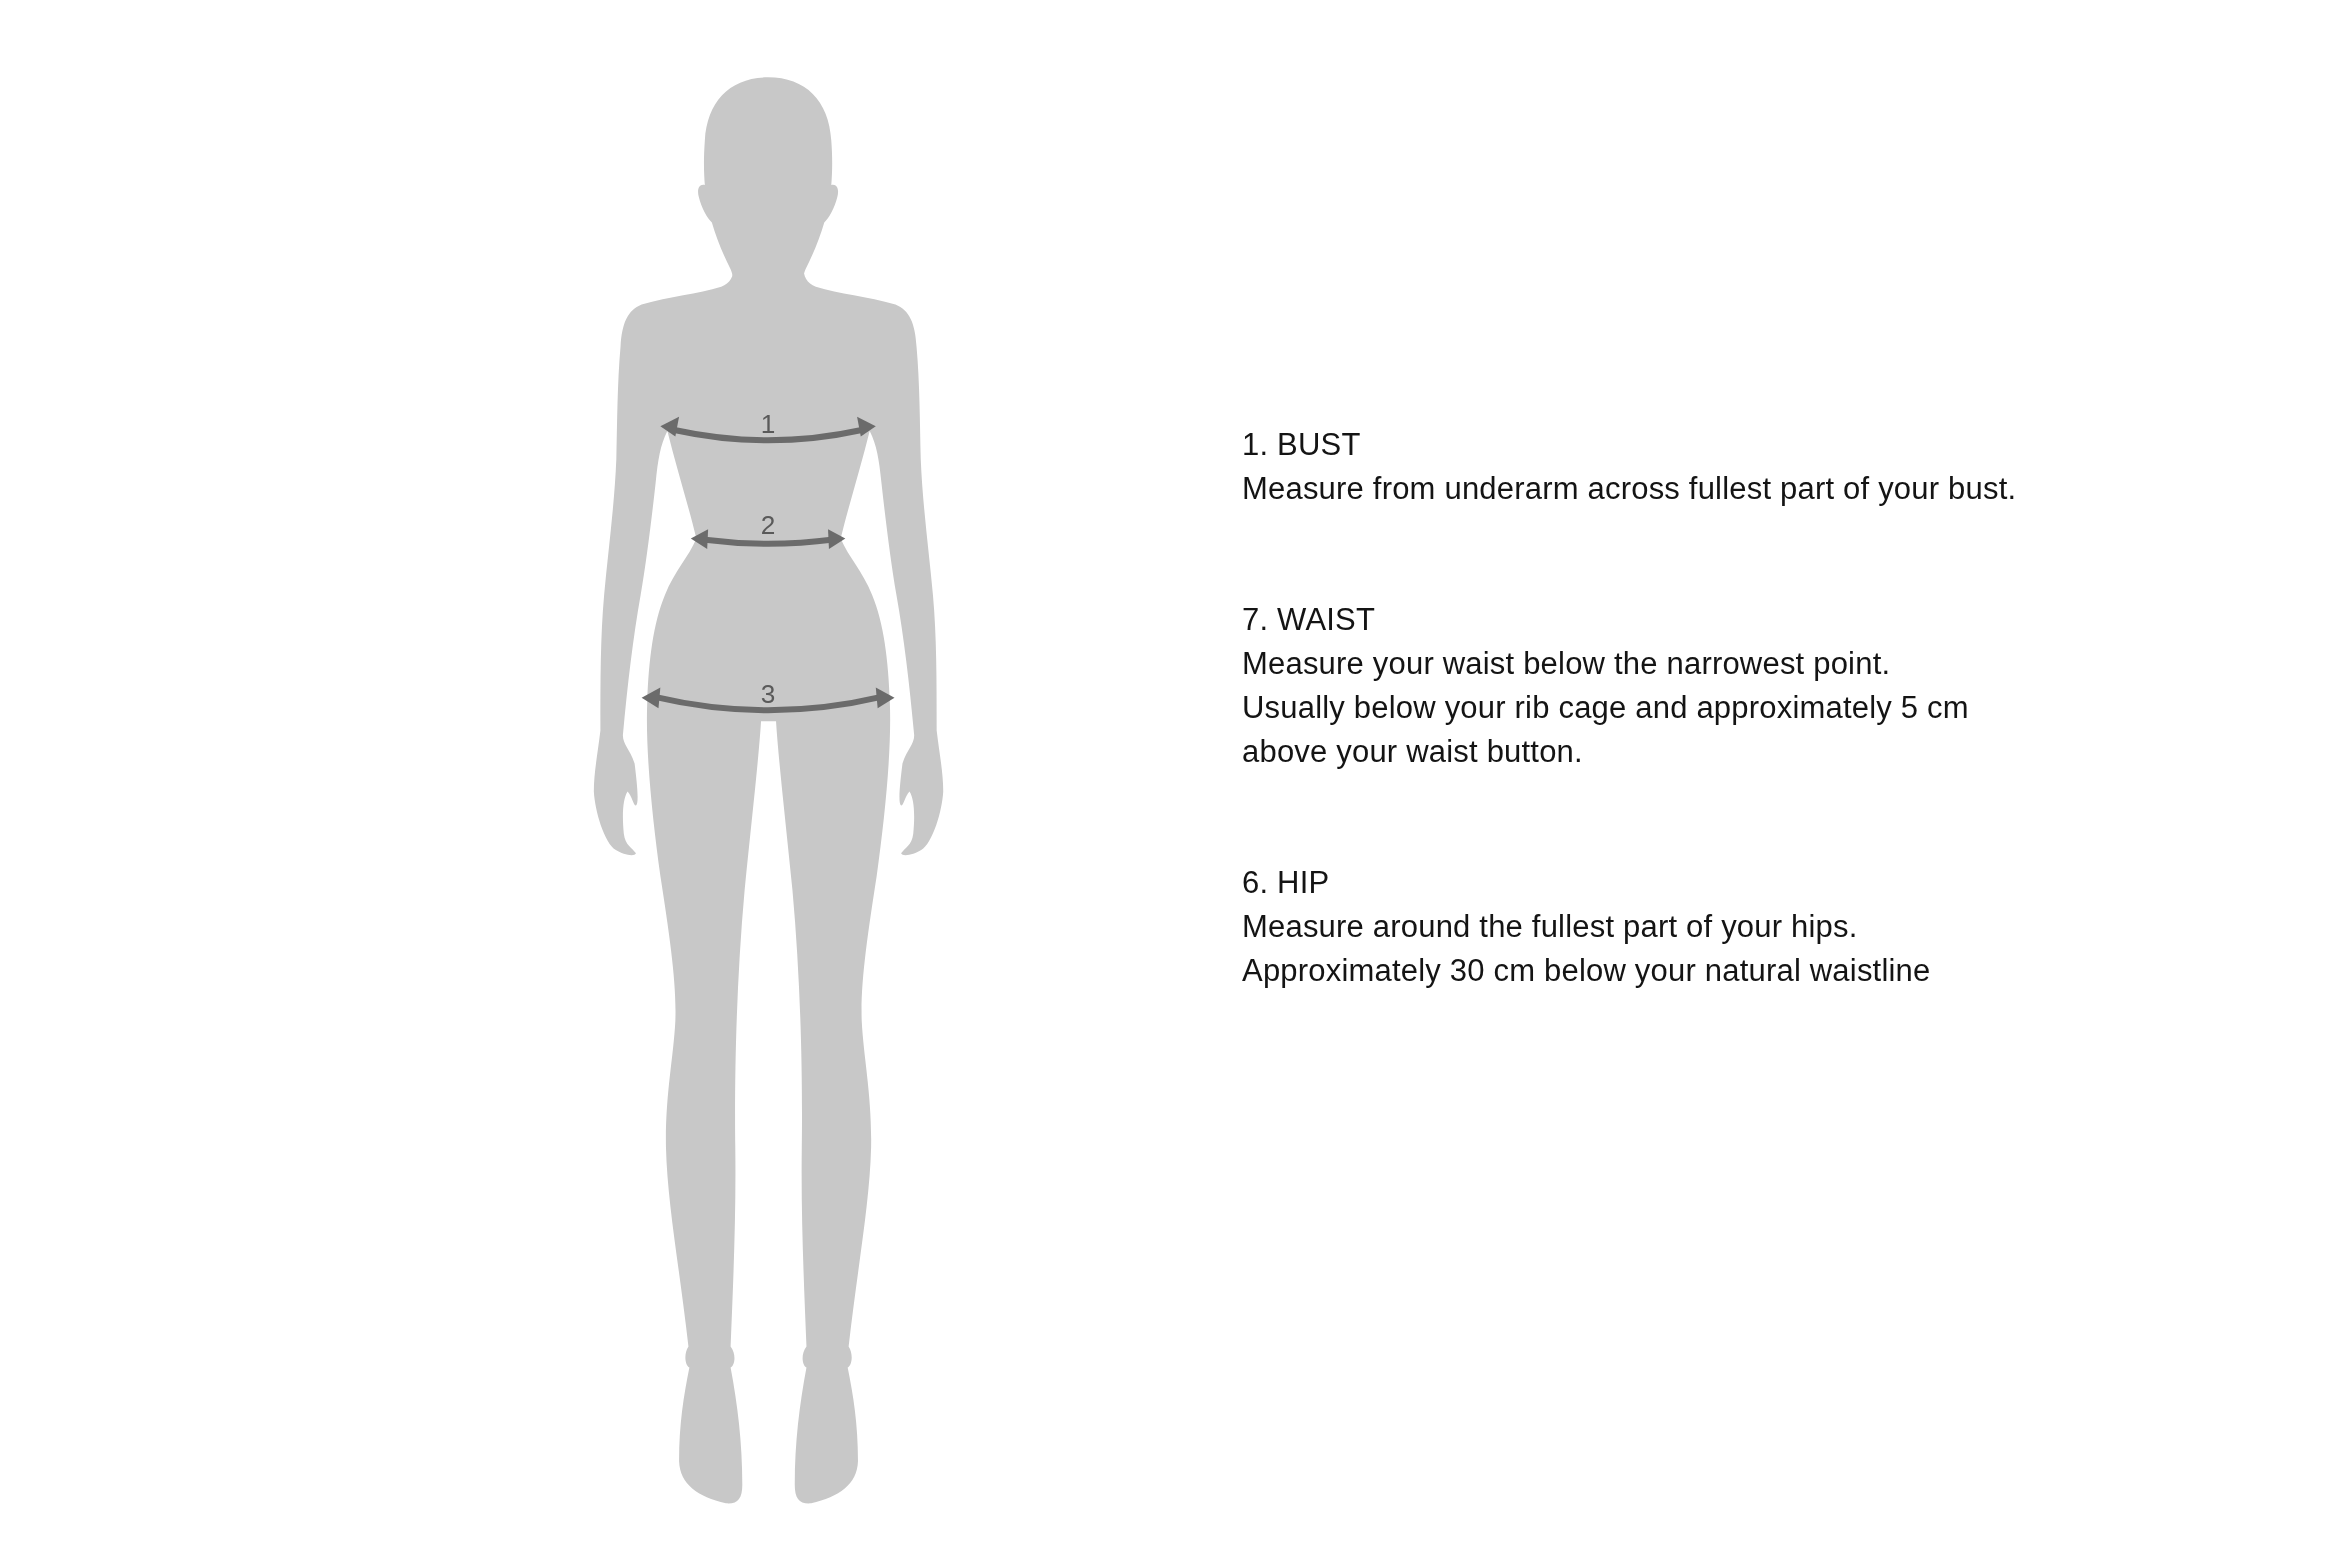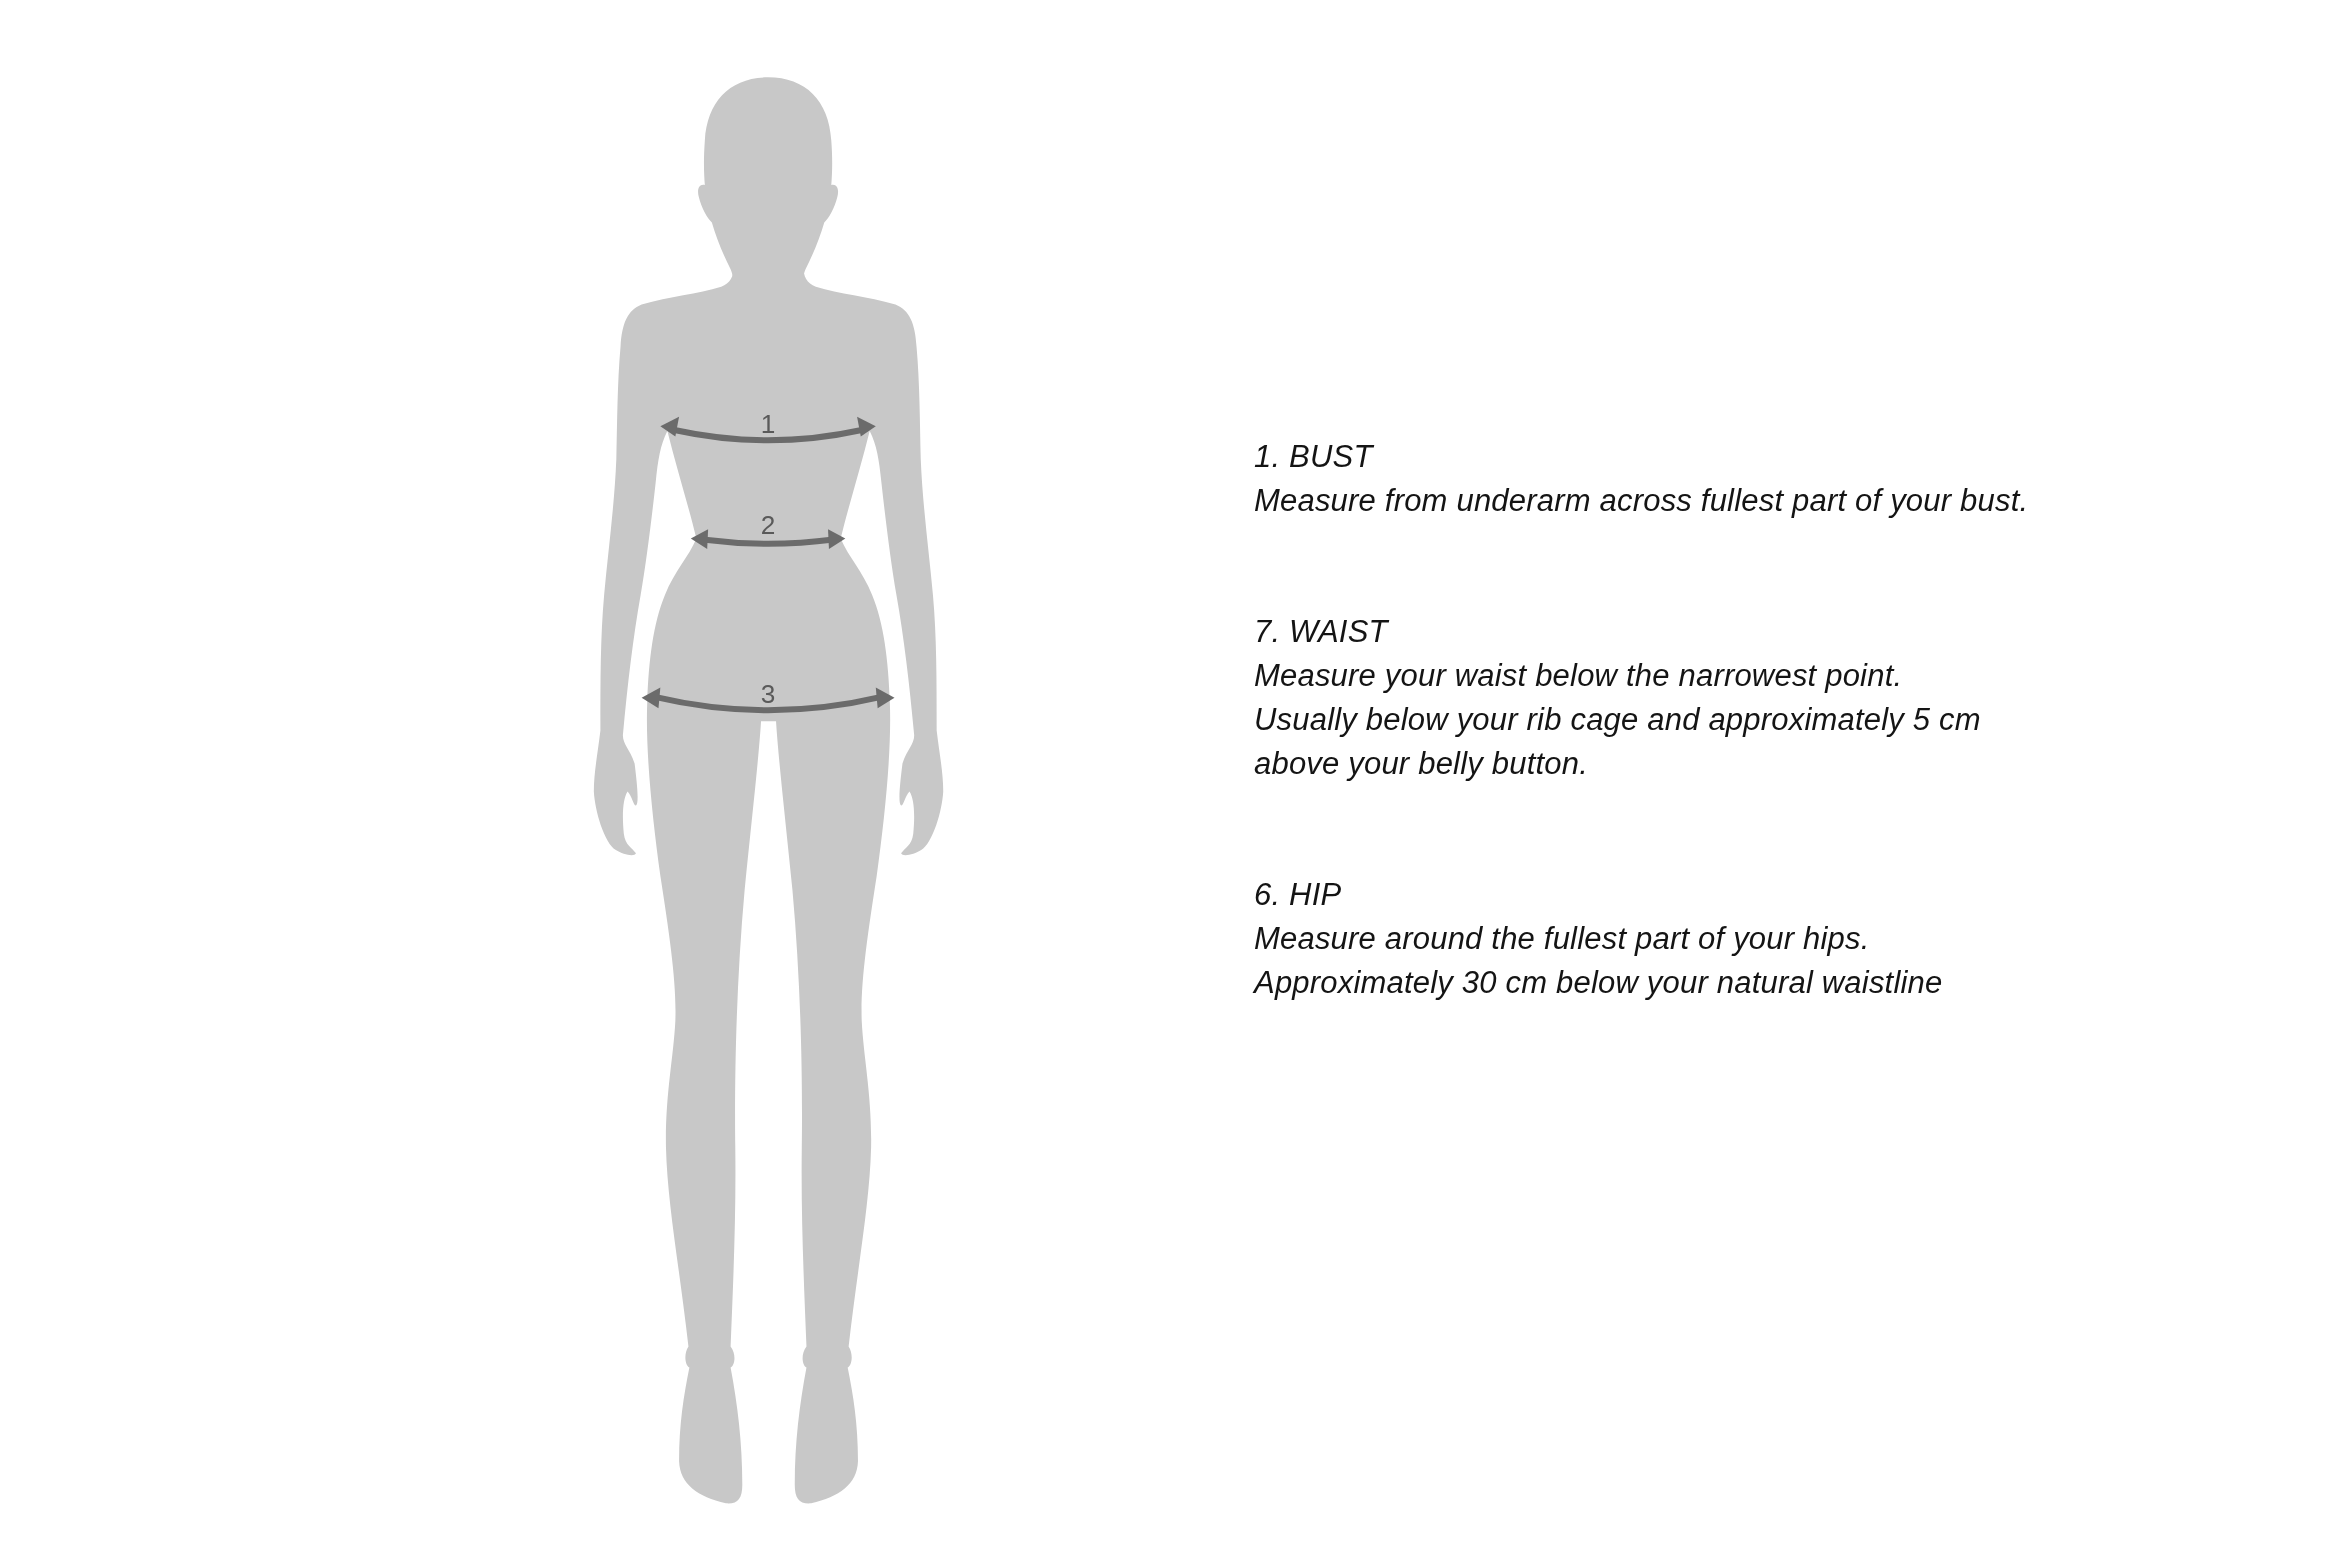--- a/index.html
+++ b/index.html
@@ -32,22 +32,21 @@
       font-size: 56px;
       fill: #5a5a5a;
     }
     .instructions {
       position: absolute;
       left: 1238px;
       top: 419px;
       width: 1030px;
     }
     .section {
-      margin: 16px;
-      font-style: italic;
+      margin: 4px;
     }
     .section + .section {
       margin-top: 87px;
     }
     .section-title,
     .section-line {
       display: block;
       font-size: 31px;
       line-height: 44px;
       letter-spacing: 0.2px;
@@ -174,21 +173,21 @@
 
 <div class="instructions">
   <div class="section">
     <span class="section-title">1. BUST</span>
     <span class="section-line">Measure from underarm across fullest part of your bust.</span>
   </div>
   <div class="section">
     <span class="section-title">7. WAIST</span>
     <span class="section-line">Measure your waist below the narrowest point.</span>
     <span class="section-line">Usually below your rib cage and approximately 5 cm</span>
-    <span class="section-line">above your belly button.</span>
+    <span class="section-line">above your waist button.</span>
   </div>
   <div class="section">
     <span class="section-title">6. HIP</span>
     <span class="section-line">Measure around the fullest part of your hips.</span>
     <span class="section-line">Approximately 30 cm below your natural waistline</span>
   </div>
 </div>
 
 
 </body></html>

